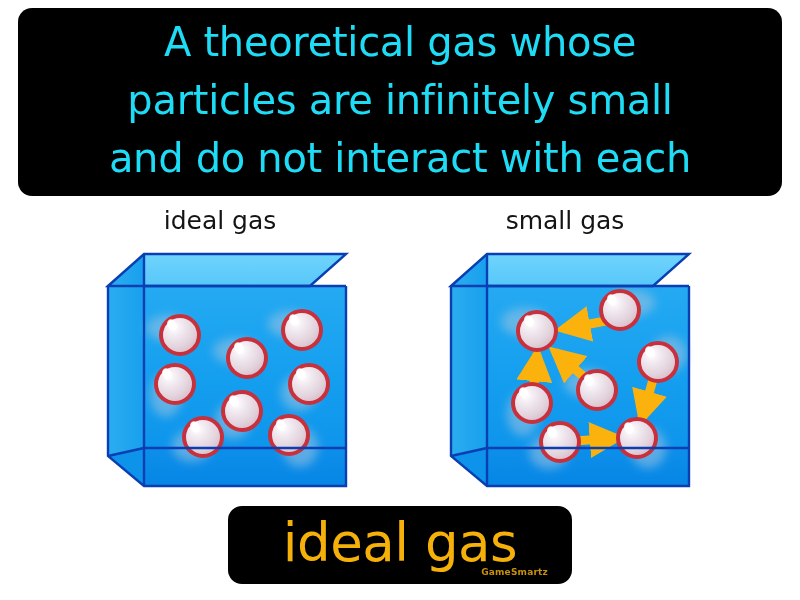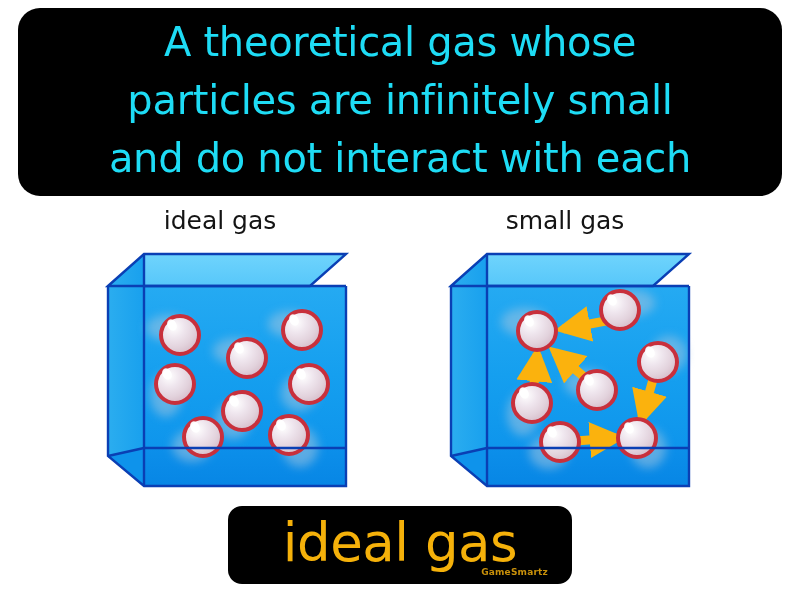--- a/index.html
+++ b/index.html
@@ -16,21 +16,21 @@
   }
 
   
   #definition-banner {
     position: absolute;
     left: 18px;
     top: 8px;
     width: 764px;
     height: 188px;
     background: #000000;
-    border-radius: 22px;
+    border-radius: 14px;
     display: flex;
     flex-direction: column;
     align-items: center;
     justify-content: center;
     box-sizing: border-box;
     padding: 2px 10px 6px 10px;
   }
   #definition-text {
     color: #1EDCF5;
     font-family: "DejaVu Sans", sans-serif;

